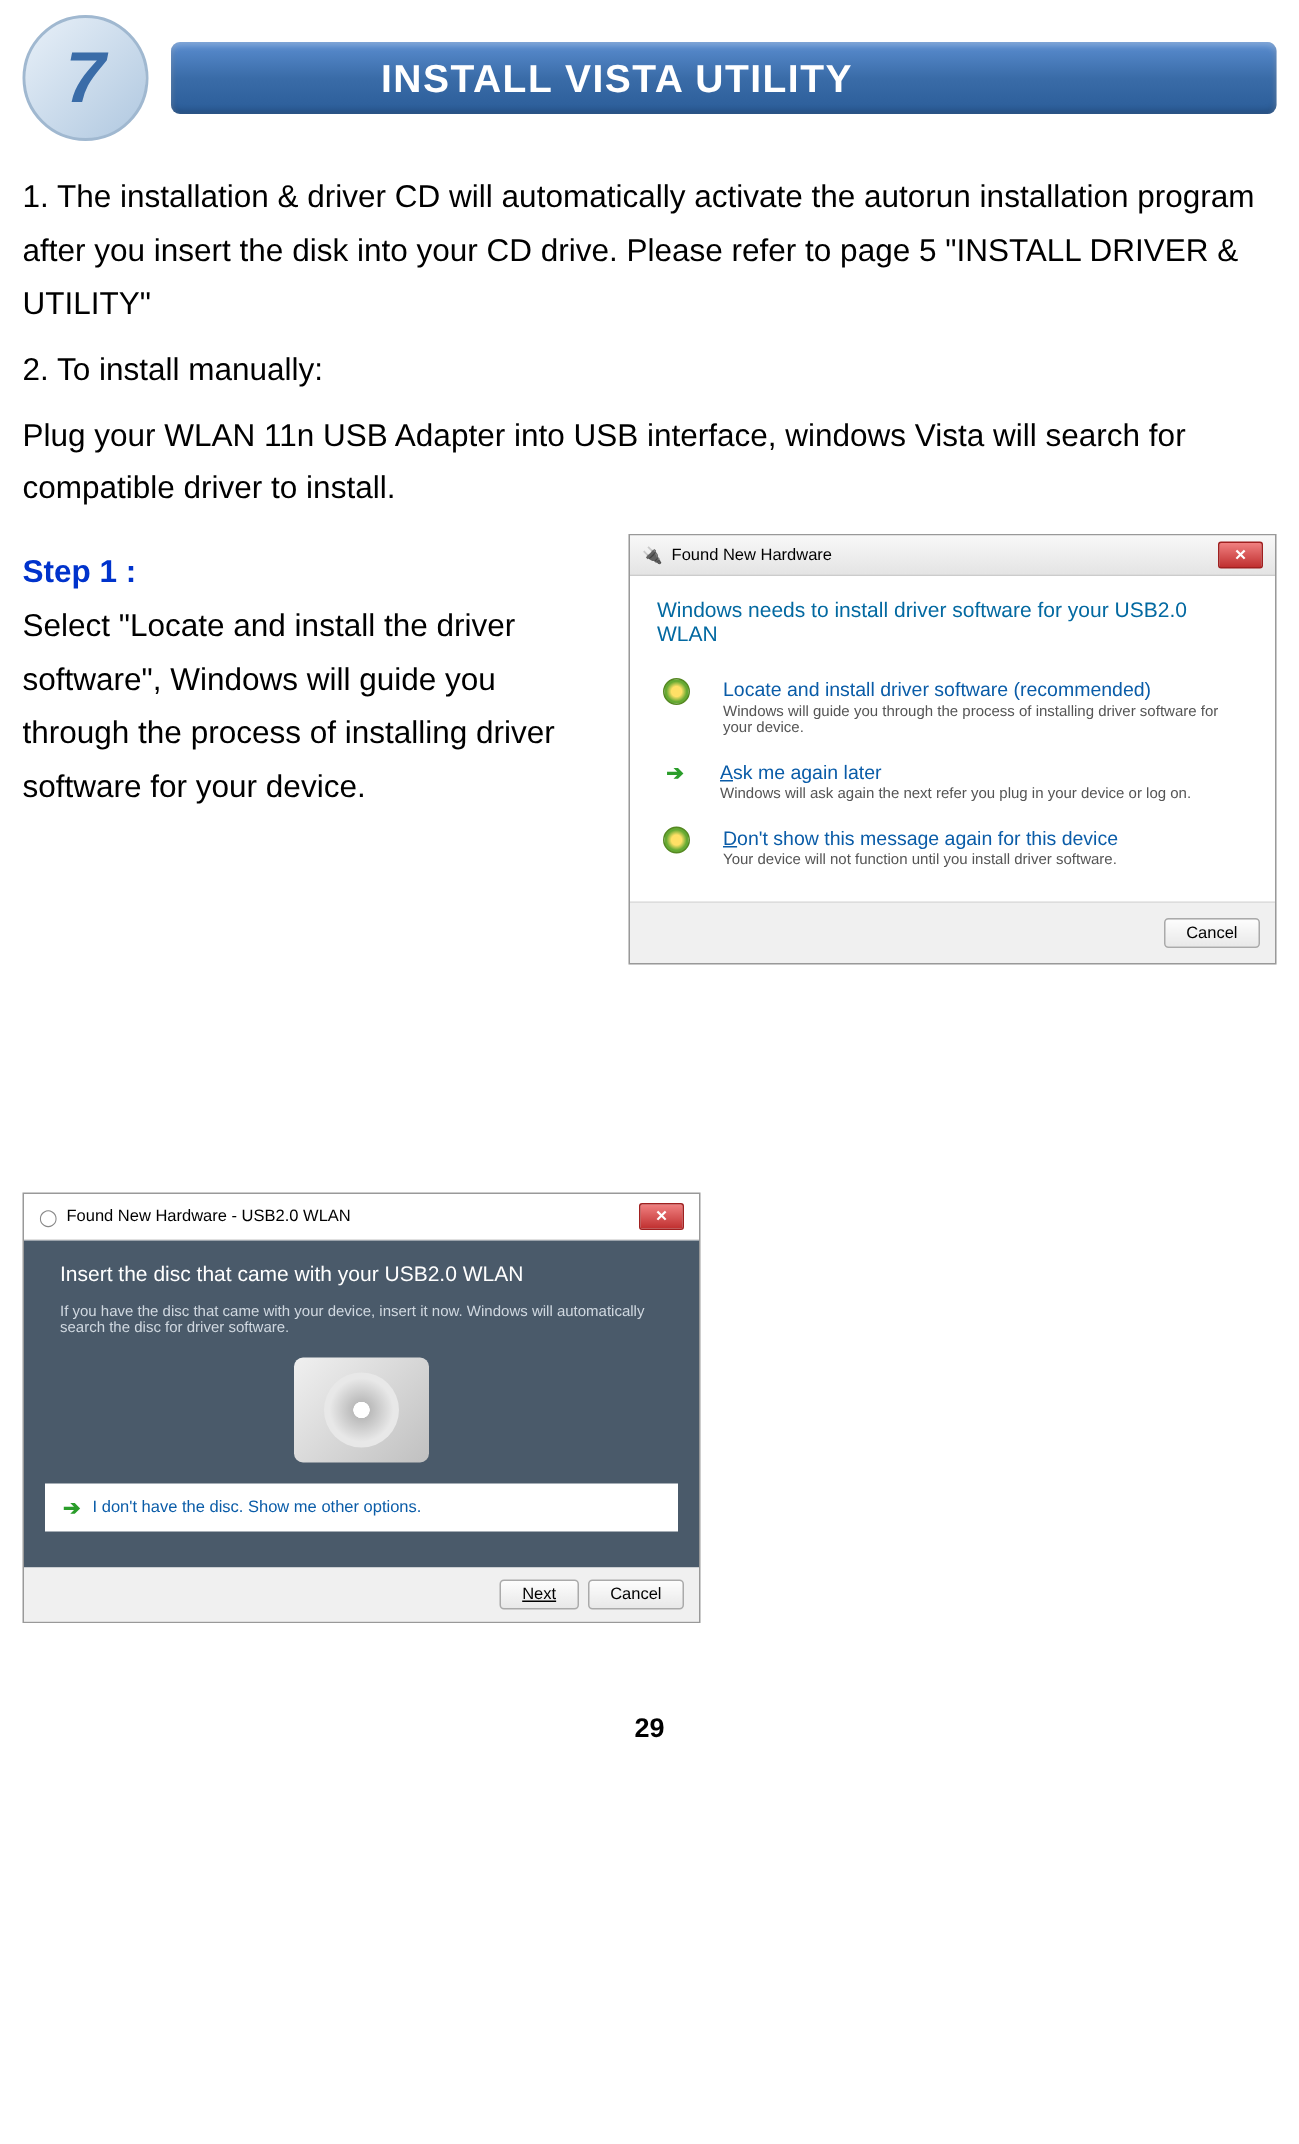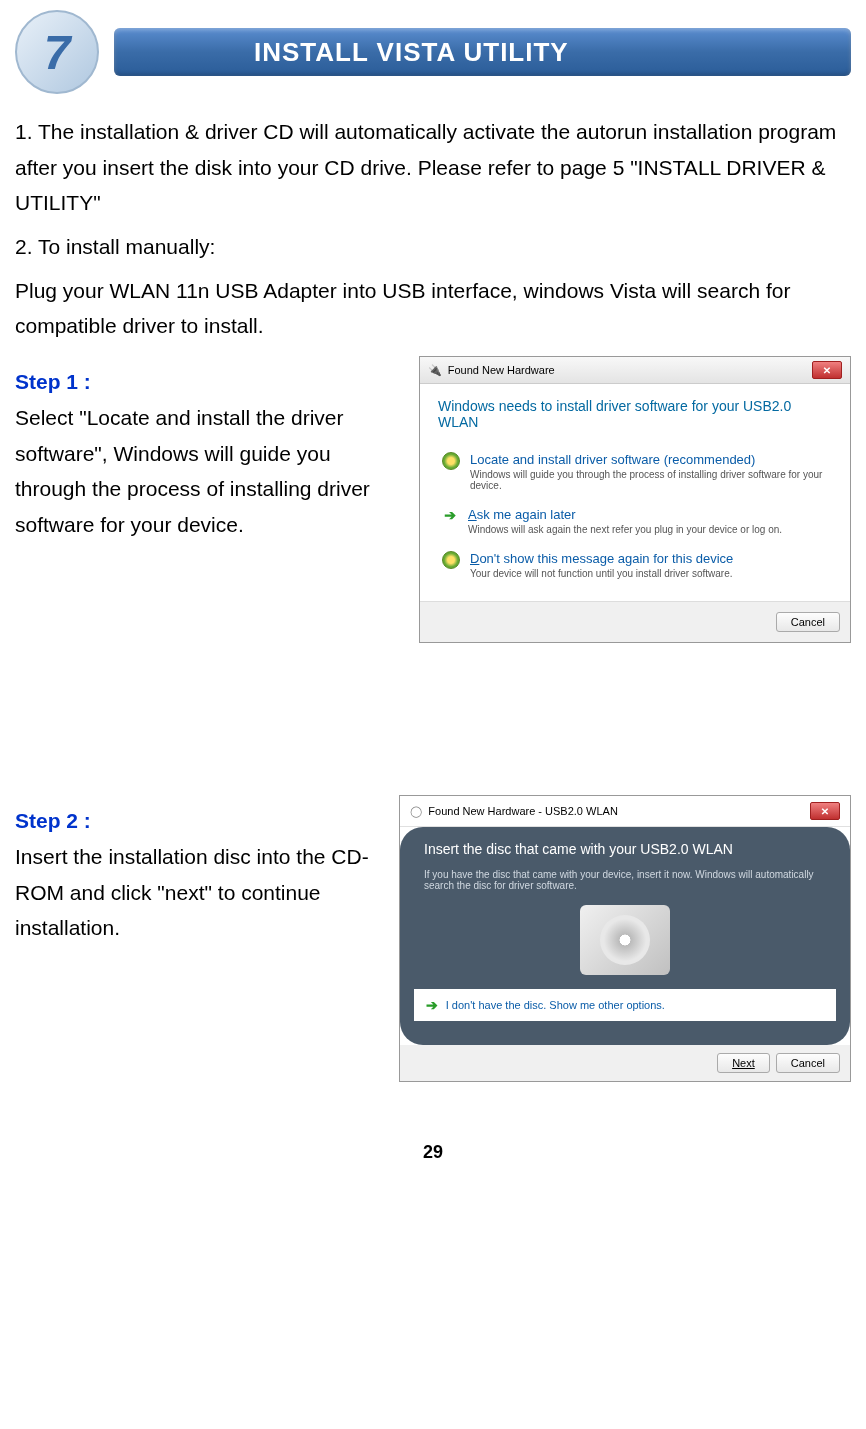--- a/index.html
+++ b/index.html
@@ -99,21 +99,21 @@
       padding: 14px 18px;
       background: #fff;
     }
     .dialog-heading {
       color: #0369a1;
       font-size: 14px;
       margin-bottom: 14px;
     }
     .option-item {
       display: flex;
-      gap: 10px;
+      gap: 22px;
       padding: 8px 4px;
       align-items: flex-start;
     }
     .option-icon {
       width: 16px;
       height: 16px;
       flex-shrink: 0;
       border-radius: 50%;
     }
     .shield-icon {
@@ -167,21 +167,20 @@
       padding: 6px 10px;
       display: flex;
       justify-content: space-between;
       align-items: center;
       border-bottom: 1px solid #e0e0e0;
     }
     .dialog2-content {
       background: #4a5a6a;
       color: #fff;
       padding: 14px 24px 24px;
-      border-radius: 23px;
     }
     .dialog2-heading {
       font-size: 14px;
       margin-bottom: 12px;
     }
     .dialog2-sub {
       font-size: 10px;
       color: #d0d8e0;
       margin-bottom: 14px;
     }
@@ -286,26 +285,20 @@
     </div>
     <div class="dialog-footer">
       <div class="btn">Cancel</div>
     </div>
   </div>
 </div>
 
 <div style="height:140px"></div>
 
 <div class="section-row">
-  <div class="left-col">
-    <p class="body-text">
-      <span class="step-label">Step 2 :</span><br>
-      <span>Insert the installation disc into the CD-ROM and click "next" to continue installation.</span>
-    </p>
-  </div>
   <div class="dialog2">
     <div class="dialog2-titlebar">
       <div style="display:flex;align-items:center;gap:6px;">
         <span style="color:#888;">◯</span>
         <span>Found New Hardware - USB2.0 WLAN</span>
       </div>
       <div class="close-btn" style="width:28px;height:16px;background:linear-gradient(180deg,#f08080,#c03030);border:1px solid #a02020;border-radius:2px;color:#fff;display:flex;align-items:center;justify-content:center;font-size:10px;font-weight:bold;">✕</div>
     </div>
     <div class="dialog2-content">
       <div class="dialog2-heading">Insert the disc that came with your USB2.0 WLAN</div>

